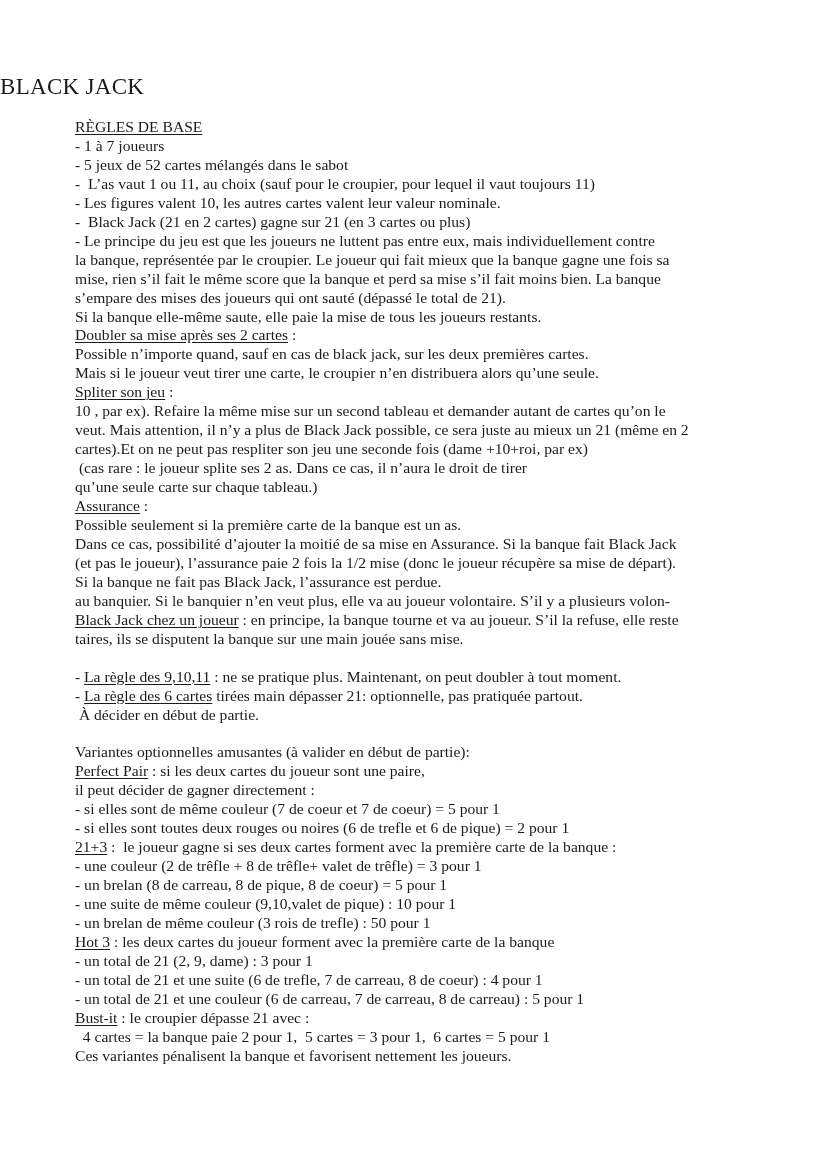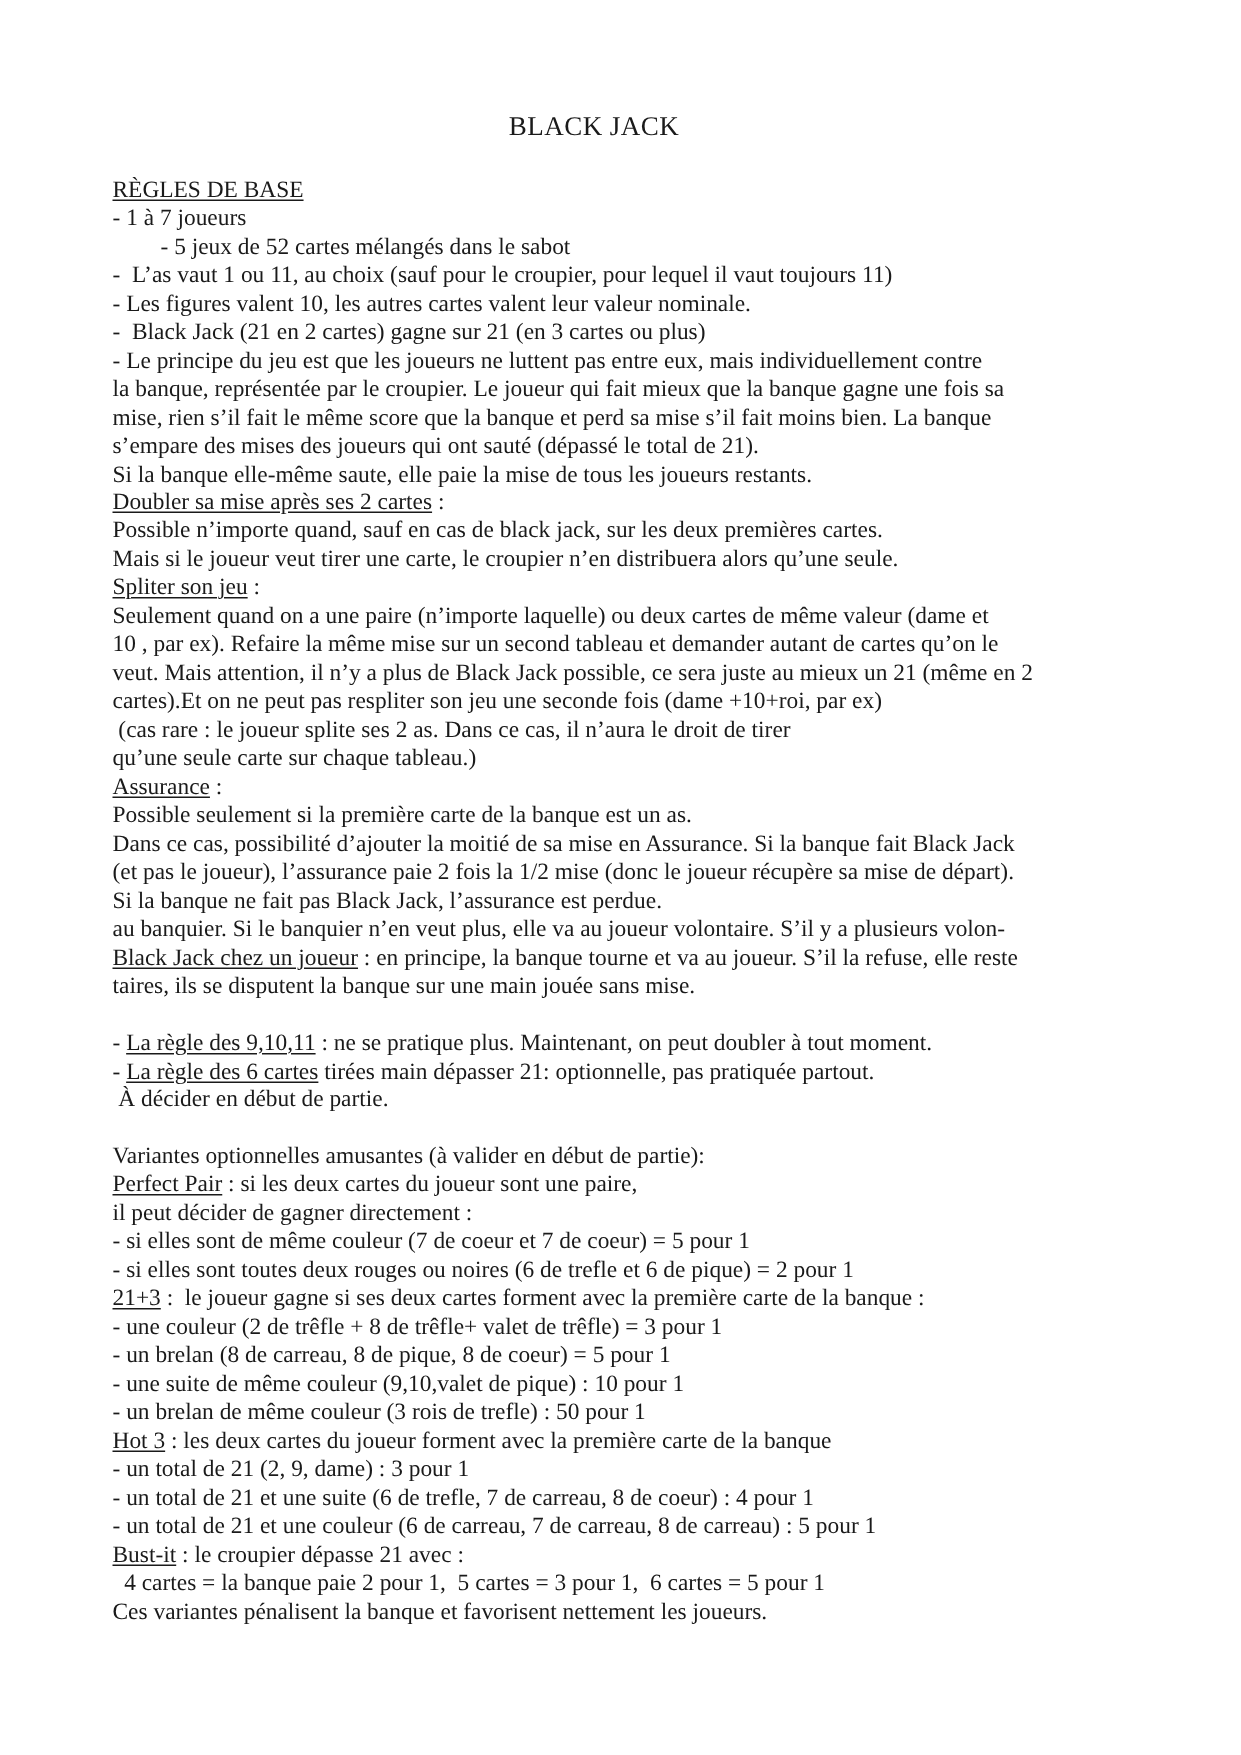--- a/index.html
+++ b/index.html
@@ -1,46 +1,45 @@
 <!DOCTYPE html>
 <html><head>
 <meta charset="utf-8">
 <style>
   html, body { margin:0; padding:0; background:#ffffff; }
   body { width:827px; height:1170px; position:relative; overflow:hidden;
          font-family:"DejaVu Serif", "Liberation Serif", serif; color:#1a1a1a; }
-  .title { position:absolute; top:74px; left:0; width:792px; text-align:center;
-           font-family:"Liberation Serif", serif; font-size:18px; letter-spacing:0.3px; }
+  .title { position:absolute; top:74px; left:0; width:792px; 
+           font-family:"Liberation Serif", serif; font-size:23px; letter-spacing:0.3px; }
   .content { position:absolute; top:118px; left:75px; width:680px;
              font-family:"Liberation Serif", serif; font-size:15.6px; line-height:18.95px; }
   .line { white-space:nowrap; }
   .u { text-decoration:underline; text-decoration-thickness:1px; text-underline-offset:2px; }
   .blank { height:18.95px; }
 </style>
 </head>
 <body>
 
 <div class="title">BLACK JACK</div>
 <div class="content" id="content">
     <div class="line"><span class="u">RÈGLES DE BASE</span></div>
     <div class="line"><span style="white-space: pre;">- 1 à 7 joueurs</span></div>
-    <div class="line"><span style="white-space: pre; margin-left: 32px;">- 5 jeux de 52 cartes mélangés dans le sabot</span></div>
+    <div class="line"><span style="white-space: pre;">- 5 jeux de 52 cartes mélangés dans le sabot</span></div>
     <div class="line"><span style="white-space: pre;">-  L’as vaut 1 ou 11, au choix (sauf pour le croupier, pour lequel il vaut toujours 11)</span></div>
     <div class="line"><span style="white-space: pre;">- Les figures valent 10, les autres cartes valent leur valeur nominale.</span></div>
     <div class="line"><span style="white-space: pre;">-  Black Jack (21 en 2 cartes) gagne sur 21 (en 3 cartes ou plus)</span></div>
     <div class="line"><span style="white-space: pre;">- Le principe du jeu est que les joueurs ne luttent pas entre eux, mais individuellement contre</span></div>
     <div class="line"><span style="white-space: pre;">la banque, représentée par le croupier. Le joueur qui fait mieux que la banque gagne une fois sa</span></div>
     <div class="line"><span style="white-space: pre;">mise, rien s’il fait le même score que la banque et perd sa mise s’il fait moins bien. La banque</span></div>
     <div class="line"><span style="white-space: pre;">s’empare des mises des joueurs qui ont sauté (dépassé le total de 21).</span></div>
     <div class="line"><span style="white-space: pre;">Si la banque elle-même saute, elle paie la mise de tous les joueurs restants.</span></div>
     <div class="line"><span class="u">Doubler sa mise après ses 2 cartes</span><span style="white-space: pre;"> :</span></div>
     <div class="line"><span style="white-space: pre;">Possible n’importe quand, sauf en cas de black jack, sur les deux premières cartes.</span></div>
     <div class="line"><span style="white-space: pre;">Mais si le joueur veut tirer une carte, le croupier n’en distribuera alors qu’une seule.</span></div>
     <div class="line"><span class="u">Spliter son jeu</span><span style="white-space: pre;"> :</span></div>
-    <div class="line"><span style="white-space: pre;">Seulement quand on a une paire (n’importe laquelle) ou deux cartes de même valeur (dame et</span></div>
     <div class="line"><span style="white-space: pre;">10 , par ex). Refaire la même mise sur un second tableau et demander autant de cartes qu’on le</span></div>
     <div class="line"><span style="white-space: pre;">veut. Mais attention, il n’y a plus de Black Jack possible, ce sera juste au mieux un 21 (même en 2</span></div>
     <div class="line"><span style="white-space: pre;">cartes).Et on ne peut pas respliter son jeu une seconde fois (dame +10+roi, par ex)</span></div>
     <div class="line"><span style="white-space: pre;"> (cas rare : le joueur splite ses 2 as. Dans ce cas, il n’aura le droit de tirer</span></div>
     <div class="line"><span style="white-space: pre;">qu’une seule carte sur chaque tableau.)</span></div>
     <div class="line"><span class="u">Assurance</span><span style="white-space: pre;"> :</span></div>
     <div class="line"><span style="white-space: pre;">Possible seulement si la première carte de la banque est un as.</span></div>
     <div class="line"><span style="white-space: pre;">Dans ce cas, possibilité d’ajouter la moitié de sa mise en Assurance. Si la banque fait Black Jack</span></div>
     <div class="line"><span style="white-space: pre;">(et pas le joueur), l’assurance paie 2 fois la 1/2 mise (donc le joueur récupère sa mise de départ).</span></div>
     <div class="line"><span style="white-space: pre;">Si la banque ne fait pas Black Jack, l’assurance est perdue.</span></div>

